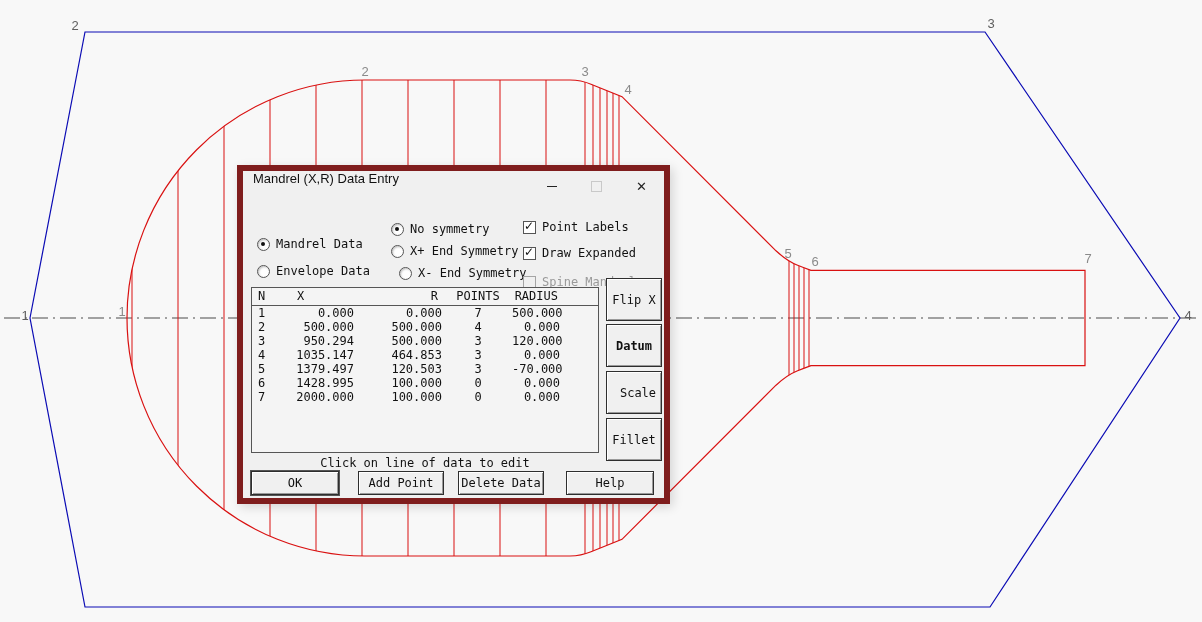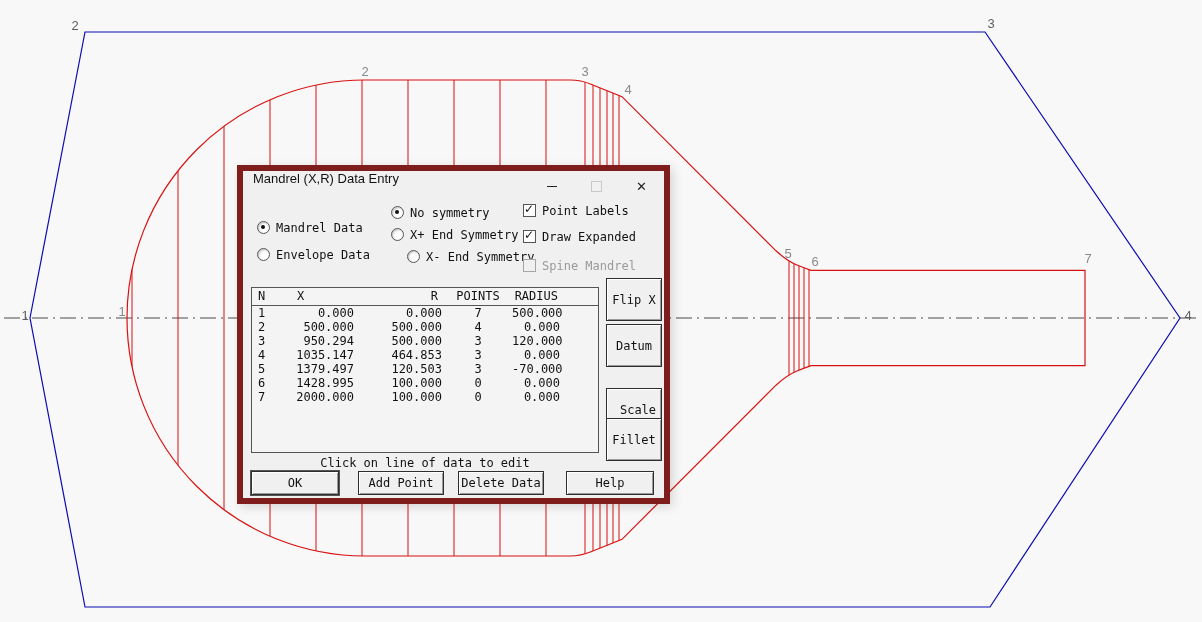--- a/index.html
+++ b/index.html
@@ -17,22 +17,22 @@
     box-shadow:3px 3px 10px rgba(0,0,0,0.14);z-index:10;
   }
   .titlebar{position:absolute;left:0;top:0;right:0;height:30px;}
   .title{position:absolute;left:10px;top:0;line-height:30px;font:13px "Liberation Sans",sans-serif;color:#111;}
   .winbtns{position:absolute;right:0;top:0;height:30px;display:flex;}
   .winbtn{width:45px;height:30px;display:flex;align-items:center;justify-content:center;}
   .glyph-min{width:10px;height:1px;background:#222;display:block;}
   .glyph-max{width:9px;height:9px;border:1px solid #c9c9c9;display:block;}
   .glyph-close{font:13px "Liberation Sans",sans-serif;color:#222;}
 
-  .opt{position:absolute;display:flex;gap:6px;
-       font:12px "DejaVu Sans Mono",monospace;color:#111;white-space:nowrap;}
+  .opt{position:absolute;display:flex;gap:6px;align-items:center;
+       font:12px "DejaVu Sans Mono",monospace;color:#111;white-space:nowrap;margin-top:16px;}
   .radio{width:11px;height:11px;border:1px solid #555;border-radius:50%;background:#fff;
          position:relative;flex:none;box-shadow:inset 1px 1px 2px rgba(0,0,0,.25);}
   .opt.on .radio::after{content:"";position:absolute;left:3px;top:3px;width:4px;height:4px;
          background:#111;border-radius:50%;}
   .checkbox{width:11px;height:11px;border:1px solid #555;background:#fff;position:relative;flex:none;}
   .opt.checked .checkbox::after{content:"\2713";position:absolute;left:0;top:-3px;
          font:bold 12px "DejaVu Sans",sans-serif;color:#111;}
   .opt.disabled{color:#9a9a9a;}
   .opt.disabled .checkbox{border-color:#a5a5a5;background:#f0f0f0;}
 
@@ -56,21 +56,21 @@
 
   .btn{position:absolute;background:#f0f0f0;border:1px solid #2e2e2e;
        box-shadow:inset 1px 1px 0 #ffffff, inset -1px -1px 0 #9a9a9a;
        font:12px "DejaVu Sans Mono",monospace;color:#111;
        display:flex;align-items:center;justify-content:center;cursor:default;box-sizing:border-box;}
   .btn-ok{left:8px;top:300px;width:88px;height:24px;box-shadow:inset 1px 1px 0 #ffffff, inset -1px -1px 0 #9a9a9a,0 0 0 1px #555;}
   .btn-add{left:115px;top:300px;width:86px;height:24px;}
   .btn-del{left:215px;top:300px;width:86px;height:24px;}
   .btn-help{left:323px;top:300px;width:88px;height:24px;}
   .side-btn{left:363px;width:56px;height:43px;}
-  .sb0{top:107px;} .sb1{top:153px;} .sb2{top:217px;padding-left:8px;} .sb3{top:247px;}
+  .sb0{top:107px;} .sb1{top:153px;font-weight:bold;} .sb2{top:200px;padding-left:8px;} .sb3{top:247px;}
 </style>
 </head>
 <body>
 
 <svg width="1202" height="622" viewBox="0 0 1202 622">
   <defs>
     <clipPath id="mandrel-clip">
       <path d="M 127 318 A 238 238 0 0 1 365 80 L 570 80 Q 581 80 591 84.2 L 622 96.7 L 776 250.8 Q 787 261 797 265 Q 804 267.8 811 270.4 L 1085 270.4 L 1085 365.6 L 811 365.6 Q 804 368.2 797 371 Q 787 375 776 385.2 L 622 539.3 L 591 551.8 Q 581 556 570 556 L 365 556 A 238 238 0 0 1 127 318 Z"></path>
     </clipPath>
   </defs>
@@ -153,21 +153,21 @@
   </div>
 
   <div class="opt on" style="left:148px;top:35px;">
     <span class="radio"></span>
     <span>No symmetry</span>
   </div>
   <div class="opt" style="left:148px;top:57px;">
     <span class="radio"></span>
     <span>X+ End Symmetry</span>
   </div>
-  <div class="opt" style="left:144px;top:79px;padding-left:20px;">
+  <div class="opt" style="left:136px;top:79px;padding-left:20px;">
     <span class="radio"></span>
     <span>X- End Symmetry</span>
   </div>
 
   <div class="opt checked" style="left:280px;top:33px;">
     <span class="checkbox"></span>
     <span>Point Labels</span>
   </div>
   <div class="opt checked" style="left:280px;top:59px;">
     <span class="checkbox"></span>

